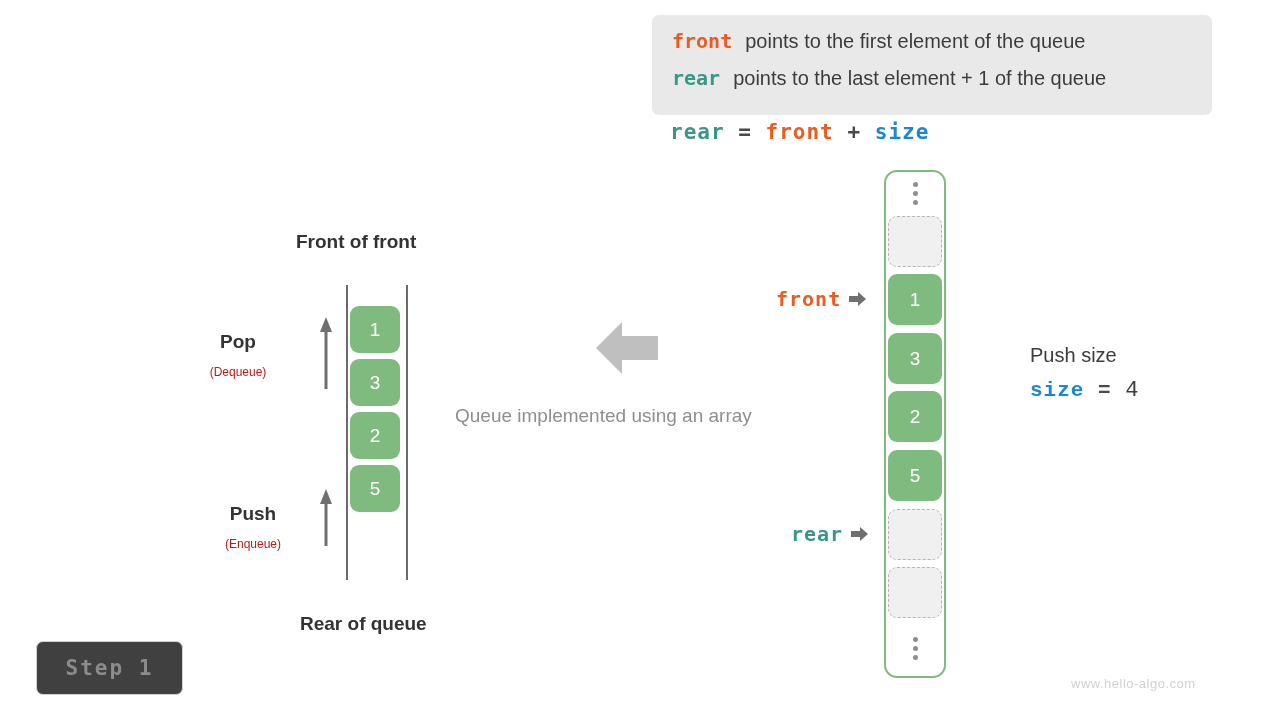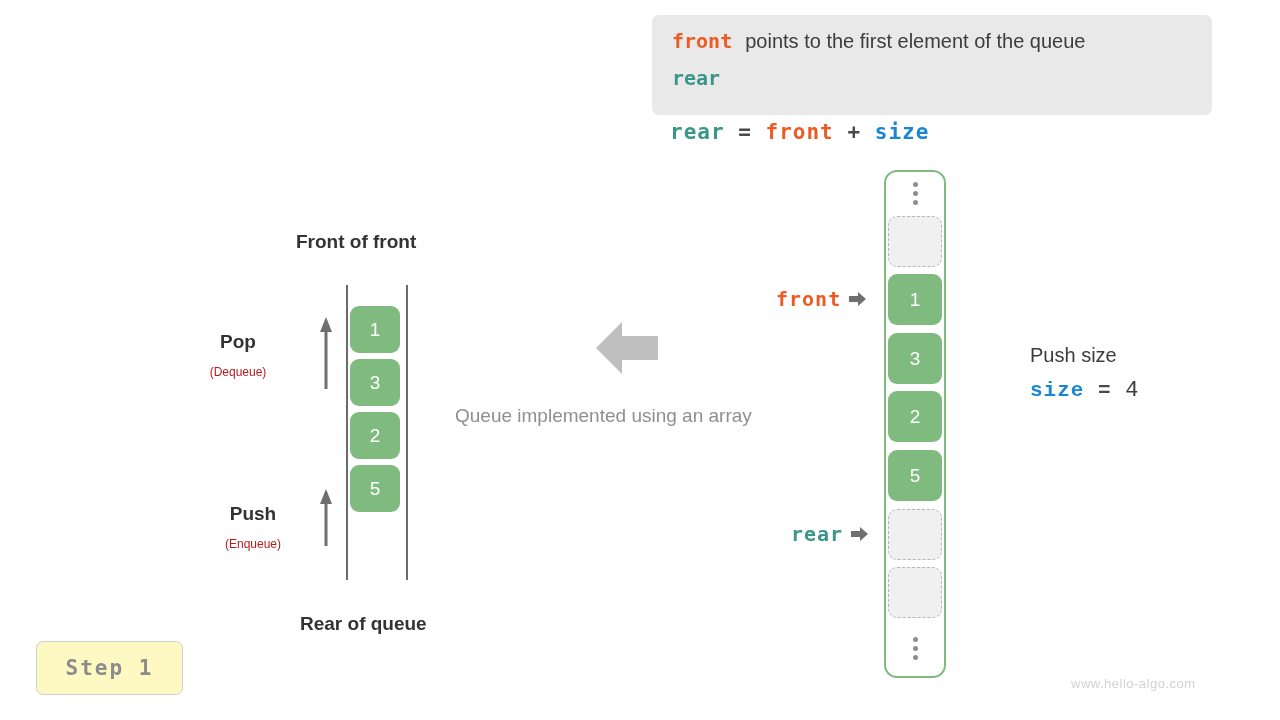--- a/index.html
+++ b/index.html
@@ -208,21 +208,21 @@
   }
   #queue-size-expr .op { color: #4a4a4a; }
   #queue-size-expr .num { color: #3c3c3c; font-weight: normal; font-size: 22px; }
 
   
   #step-badge {
     left: 36px; top: 641px;
     width: 145px; height: 52px;
     border: 1.5px solid #cfcfcf;
     border-radius: 7px;
-    background: #fef9c3;
+    background: #404040;
     display: flex;
     align-items: center;
     justify-content: center;
     font-family: "DejaVu Sans Mono", "Liberation Mono", monospace;
     font-weight: bold;
     font-size: 21px;
     letter-spacing: 2px;
     color: #8c8c8c;
   }
 
@@ -241,20 +241,21 @@
 
 <div class="stage">
 
   <div class="abs" id="legend-box">
     <div class="legend-line">
       <span class="legend-key kw-front">front</span>
       <span class="legend-text">points to the first element of the queue</span>
     </div>
     <div class="legend-line">
       <span class="legend-key kw-rear">rear</span>
+      <span class="legend-text">points to the last element + 1 of the queue</span>
     </div>
   </div>
 
   <div class="abs" id="formula">
     <span class="kw-rear">rear</span>
     <span class="op">=</span>
     <span class="kw-front">front</span>
     <span class="op">+</span>
     <span class="kw-size">size</span>
   </div>

